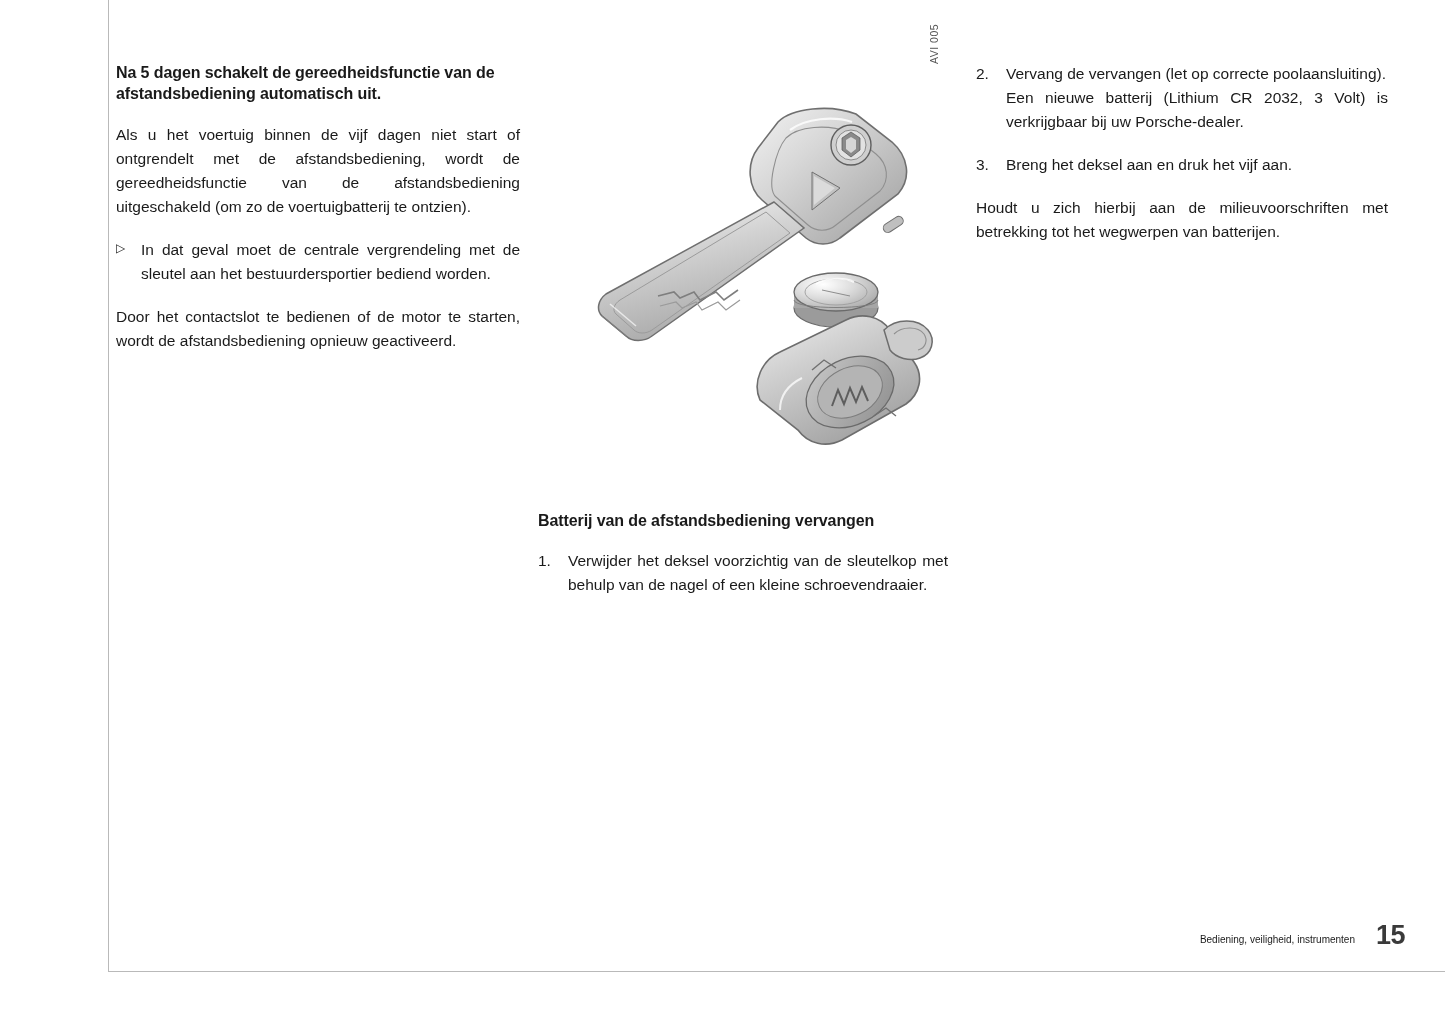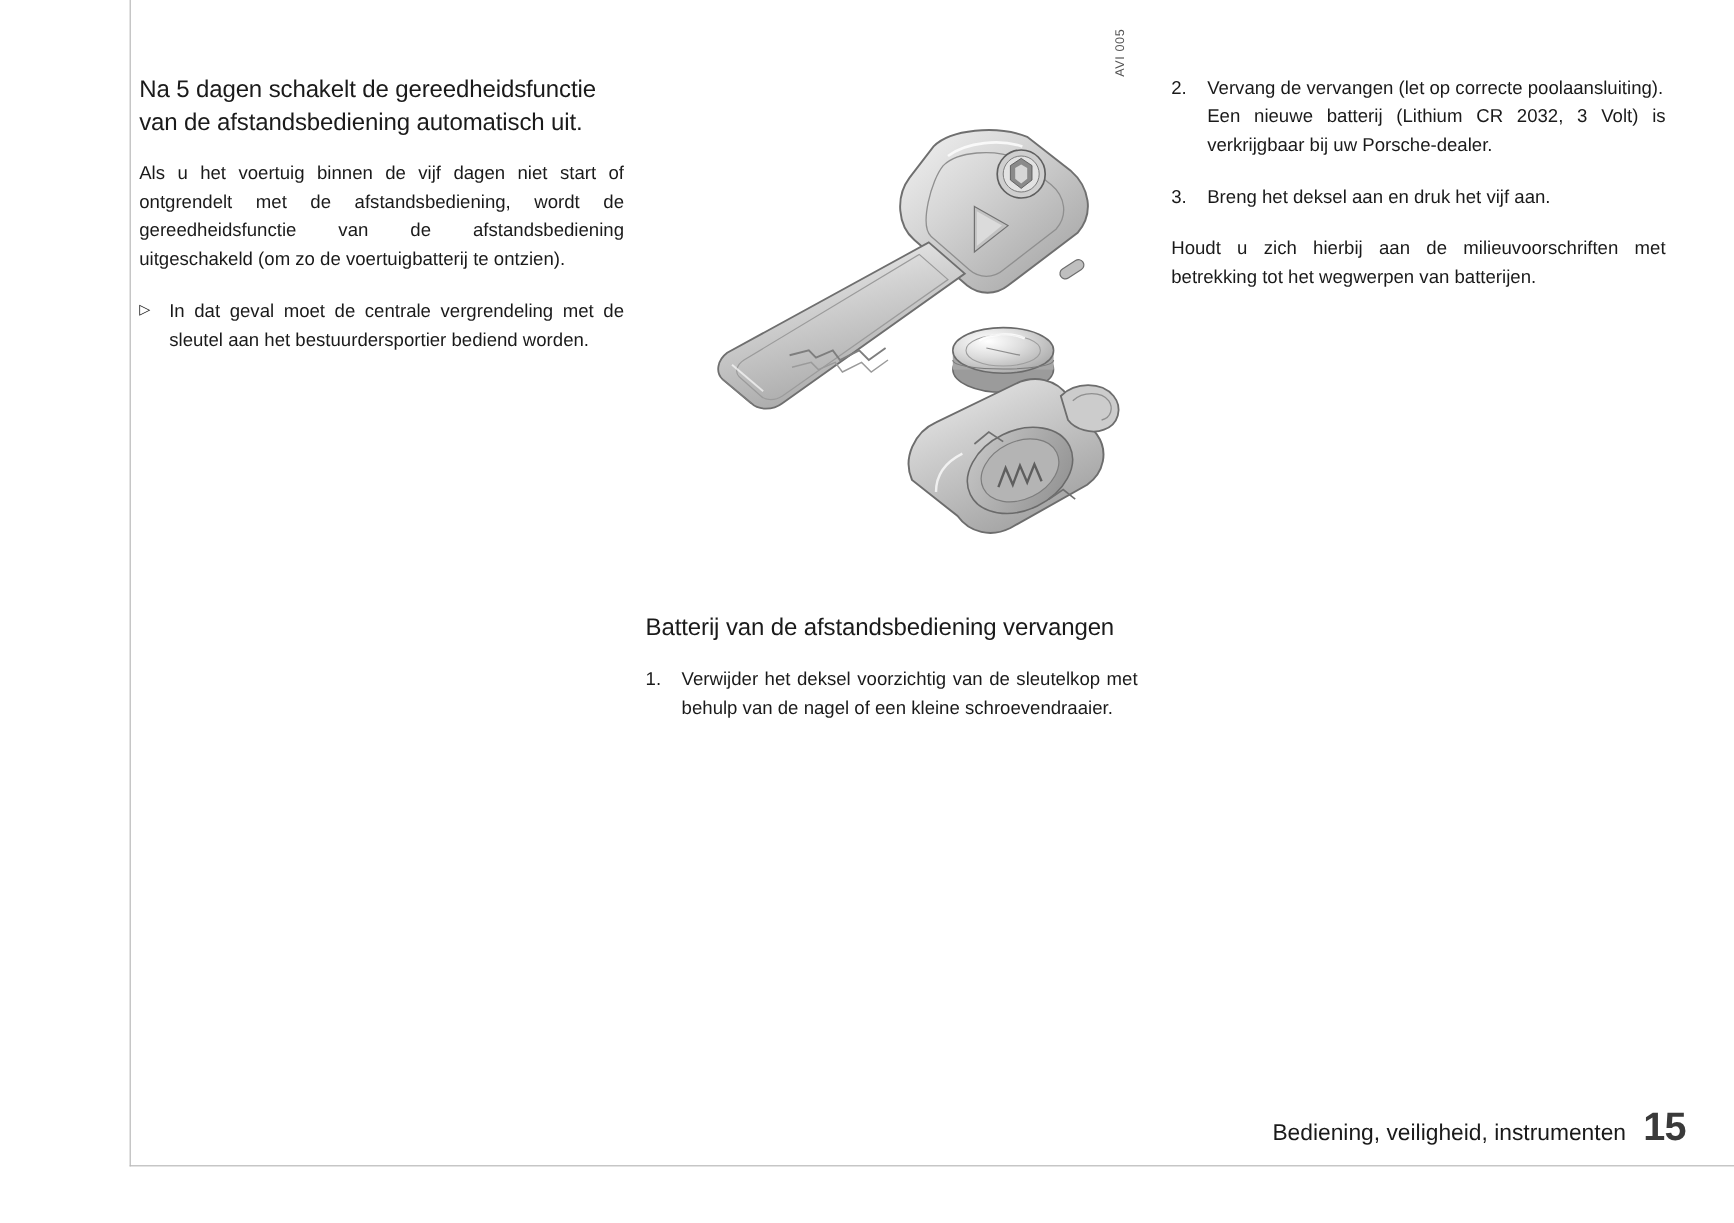--- a/index.html
+++ b/index.html
@@ -59,22 +59,22 @@
     top: 510px;
     width: 410px;
   }
   .col-right {
     left: 976px;
     top: 62px;
     width: 412px;
   }
 
   h2.head {
-    font-size: 20px;
-    font-weight: normal;
+    font-size: 16px;
+    font-weight: bold;
     line-height: 1.33;
     margin: 0 0 18px 0;
     letter-spacing: -0.1px;
   }
 
   p.para {
     margin: 0 0 19px 0;
     text-align: justify;
     text-justify: inter-word;
     hyphens: manual;
@@ -140,49 +140,50 @@
     position: absolute;
     left: 0;
     top: 920px;
     width: 1445px;
     height: 50px;
   }
   .footer-text {
     position: absolute;
     right: 90px;
     top: 14px;
-    font-size: 19px;
+    font-size: 10px;
     color: #1a1a1a;
     white-space: nowrap;
   }
   .page-num {
     position: absolute;
     right: 40px;
     top: 0px;
-    font-size: 33px;
+    font-size: 27px;
     font-weight: bold;
     color: #3a3a3a;
     letter-spacing: -0.5px;
   }
 </style>
 </head>
 <body>
 
 <div class="page">
 
   <div class="left-rule"></div>
   <div class="bottom-rule"></div>
 
   <div class="col col-left">
     <h2 class="head">Na 5 dagen schakelt de gereedheidsfunctie van de afstandsbediening automatisch uit.</h2>
     <p class="para">Als u het voertuig binnen de vijf dagen niet start of ontgrendelt met de afstandsbediening, wordt de gereedheidsfunctie van de afstandsbediening uitgeschakeld (om zo de voertuigbatterij te ontzien).</p>
     <div class="bullet-item">
       <span class="tri">▷</span>
       <span>In dat geval moet de centrale vergrendeling met de sleutel aan het bestuurdersportier bediend worden.</span>
     </div>
+    <p class="para">Door het contactslot te bedienen of de motor te starten, wordt de afstandsbediening opnieuw geactiveerd.</p>
   </div>
 
   <div class="figure">
     <svg width="420" height="420" viewBox="0 0 420 420" xmlns="http://www.w3.org/2000/svg">
       <defs>
         <linearGradient id="keyHeadGrad" x1="0" y1="0" x2="1" y2="1">
           <stop offset="0%" stop-color="#f3f3f3"></stop>
           <stop offset="35%" stop-color="#d7d7d7"></stop>
           <stop offset="65%" stop-color="#bcbcbc"></stop>
           <stop offset="100%" stop-color="#9e9e9e"></stop>

